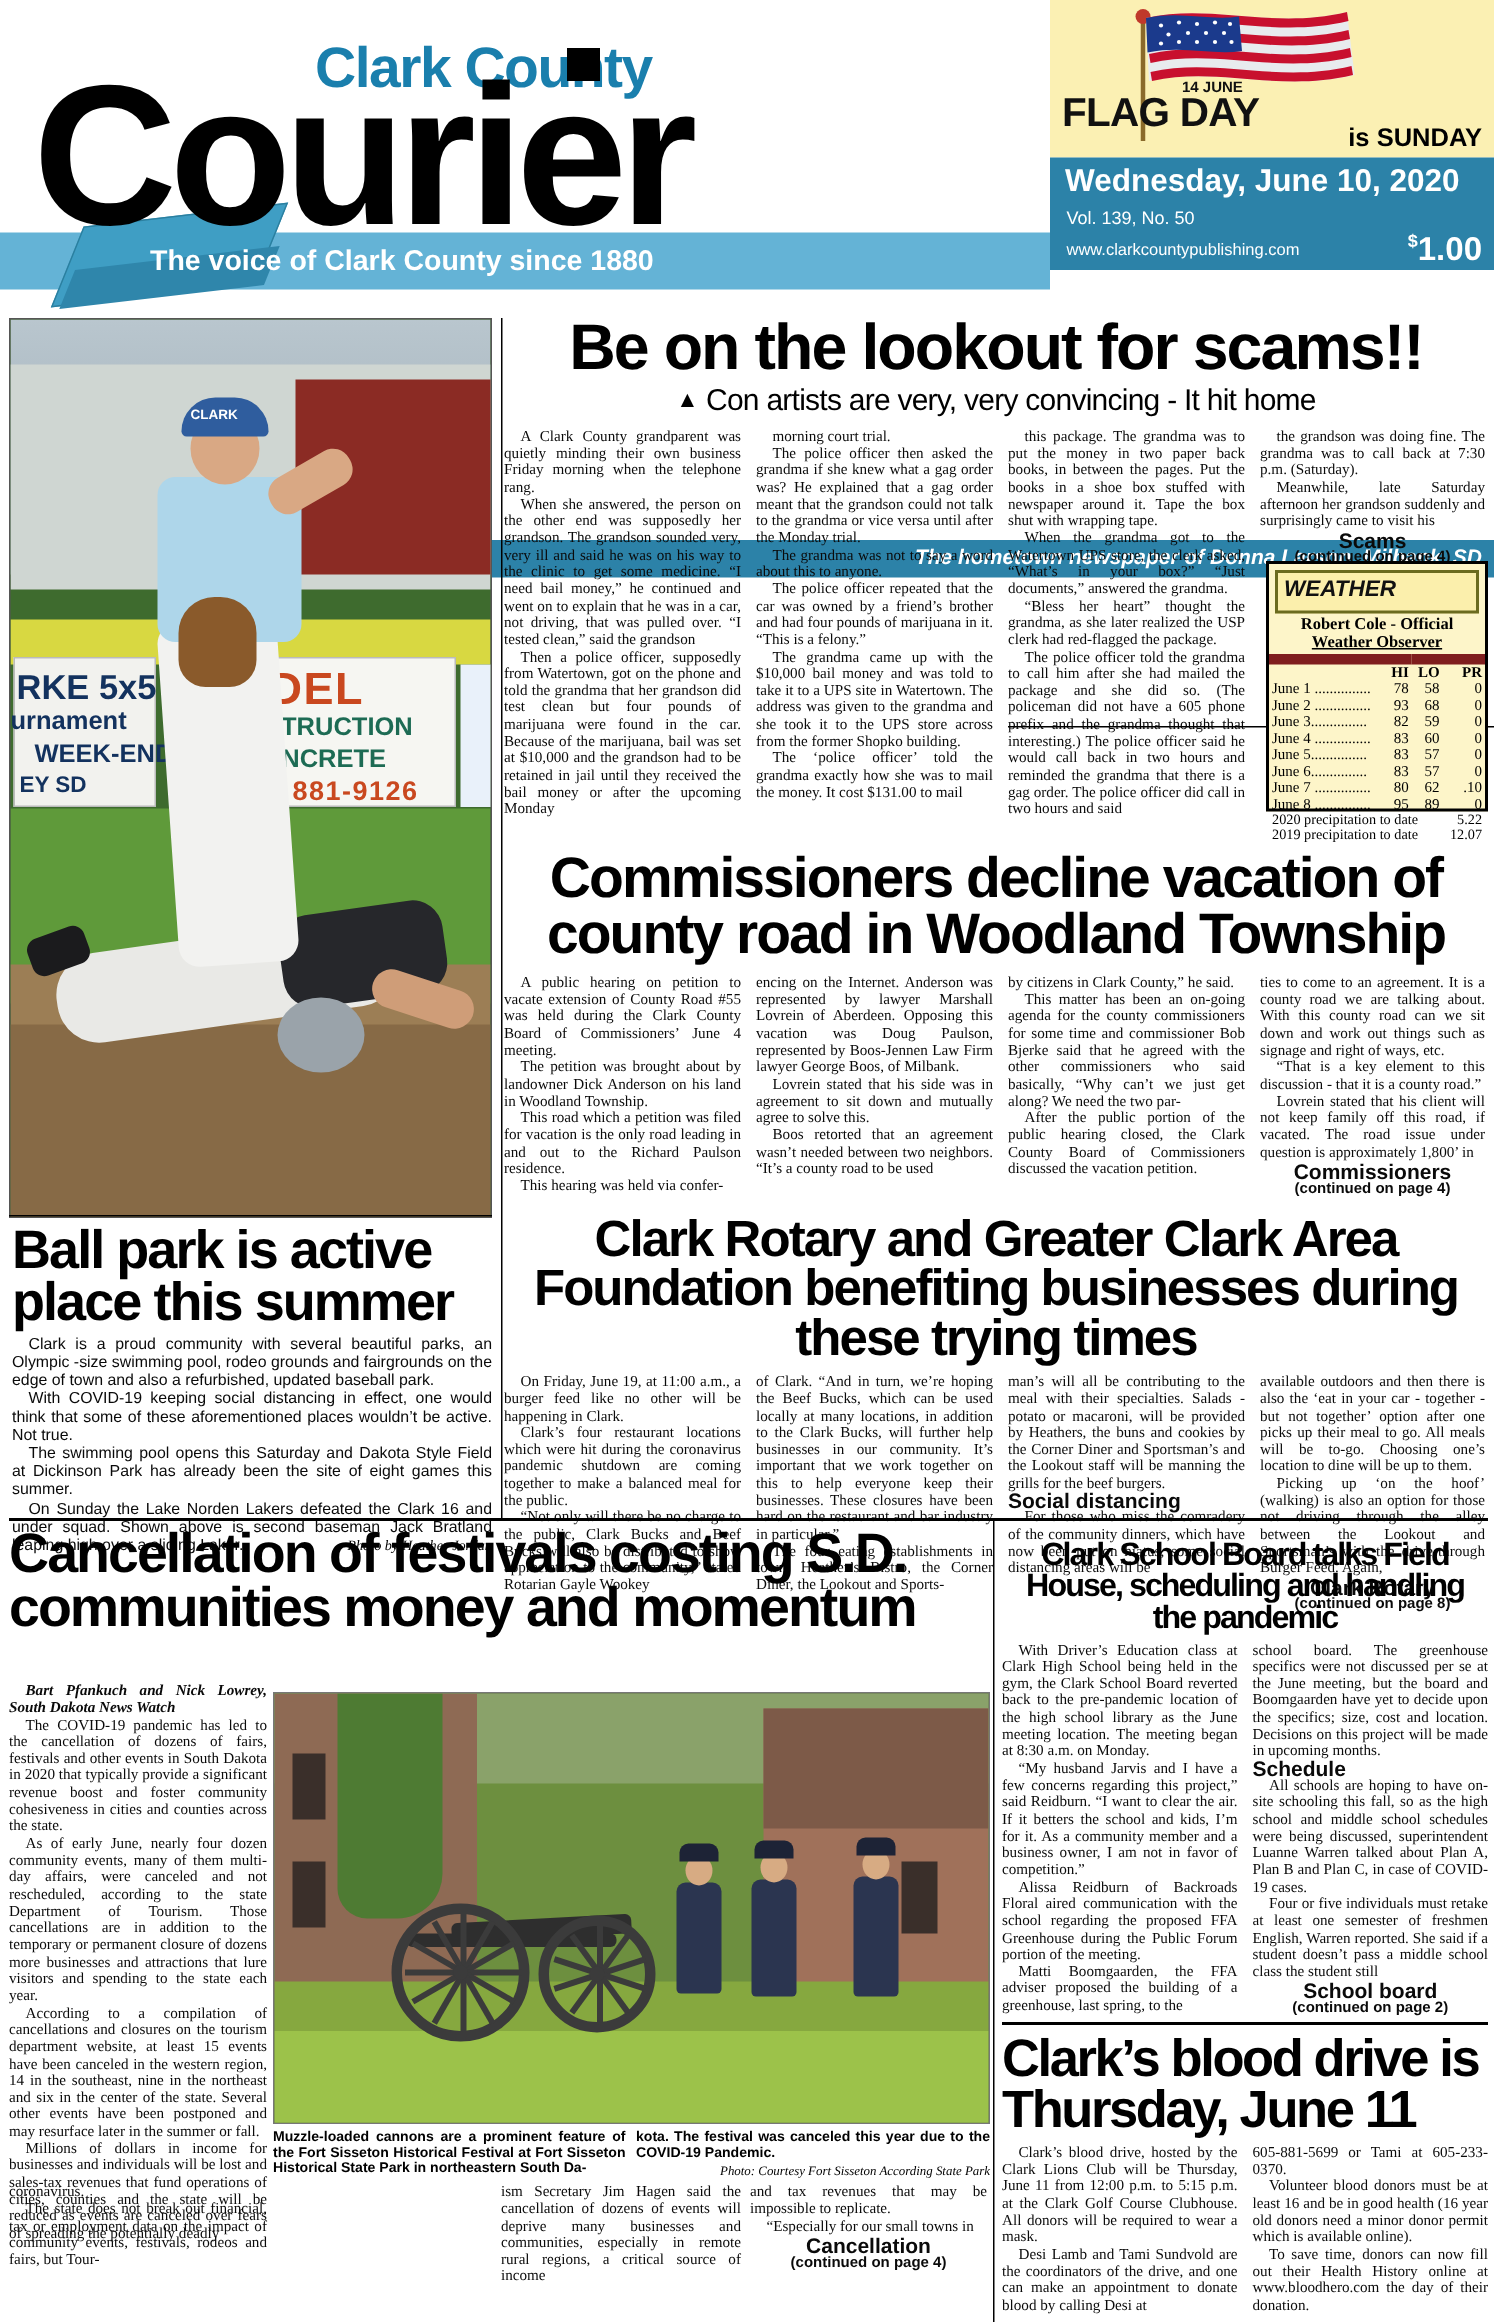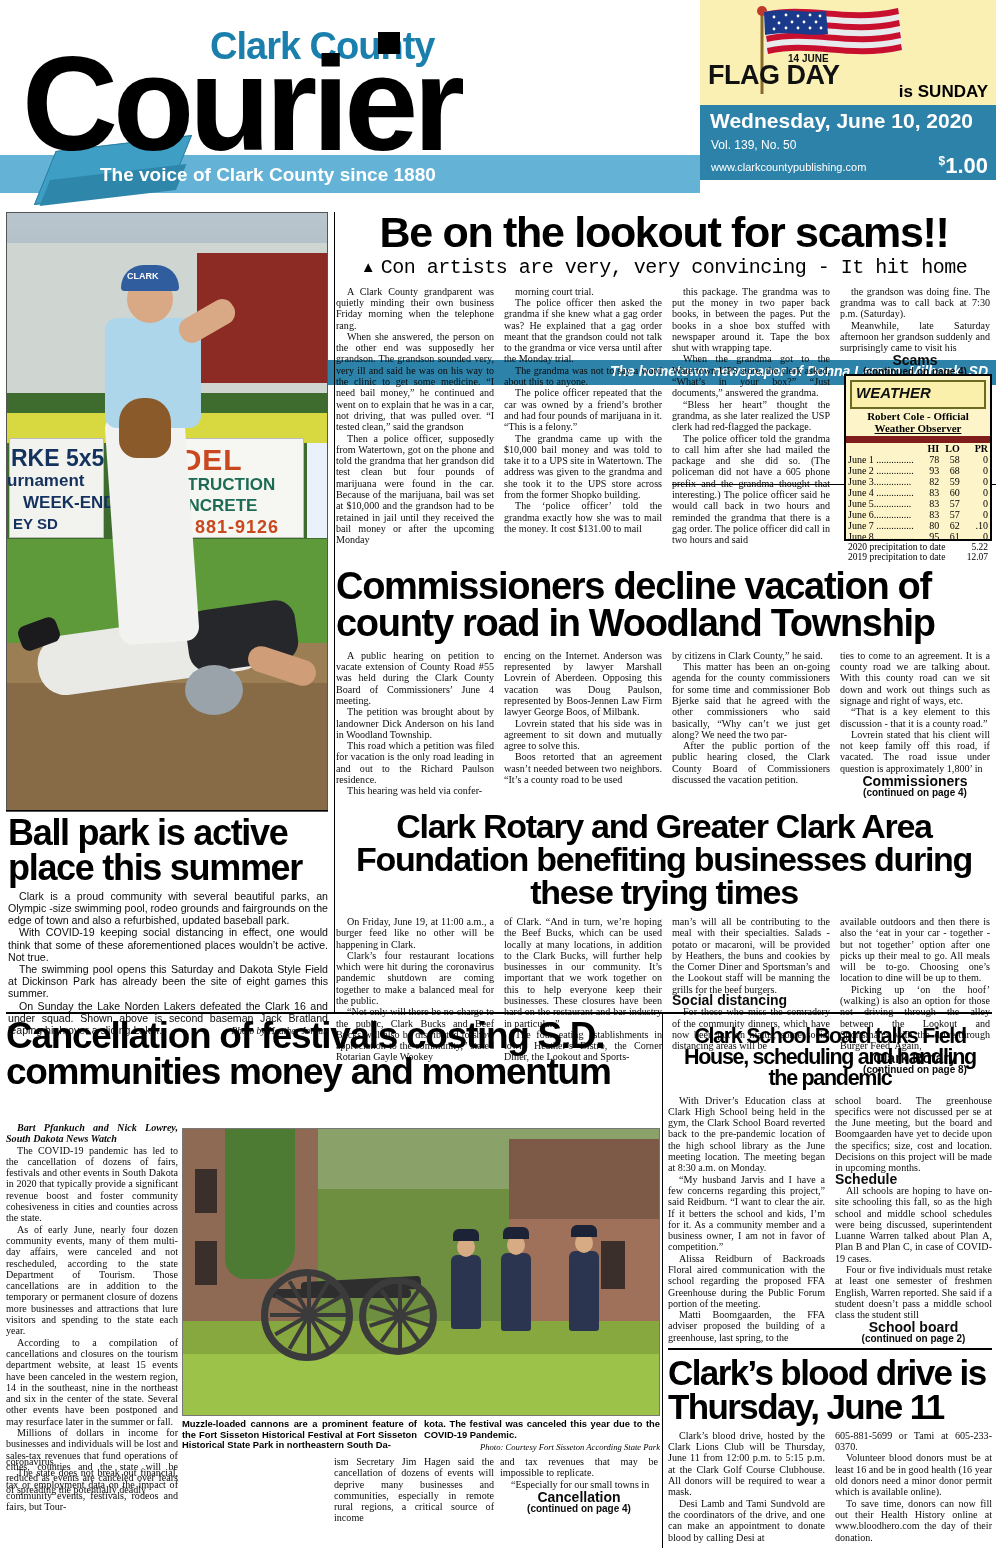--- a/index.html
+++ b/index.html
@@ -99,21 +99,21 @@
   }
   .hometown-wrap { position: absolute; left: 0; top: 180px; width: 996px; height: 25px; }
 
   
   .hl {
     font-family: "Liberation Sans", sans-serif;
     font-weight: bold; color: #000; line-height: 0.97;
     letter-spacing: -1.3px;
   }
   .sub-hl {
-    font-family: Liberation Mono, monospace;
+    font-family: Liberation Sans, sans-serif;
     font-size: 20px; color: #000; letter-spacing: -0.5px;
   }
   .body-col {
     font-family: "Liberation Serif", serif;
     font-size: 10.1px; line-height: 11.3px;
     text-align: justify;
     color: #0a0a0a;
     -webkit-hyphens: none; hyphens: none;
   }
   .body-col p { text-indent: 11px; margin: 0; }
@@ -399,37 +399,37 @@
           </tr>
       <tr>
             <td class="wt-d">June   7 ...............</td>
             <td class="wt-n">80</td>
             <td class="wt-n">62</td>
             <td class="wt-n">.10</td>
           </tr>
       <tr>
             <td class="wt-d">June   8 ...............</td>
             <td class="wt-n">95</td>
-            <td class="wt-n">61</td>
+            <td class="wt-n">89</td>
             <td class="wt-n">0</td>
           </tr>
       <tr class="wt-note">
         <td colspan="3">2020 precipitation to date</td>
         <td class="wt-n">5.22</td>
       </tr>
       <tr class="wt-note">
         <td colspan="3">2019 precipitation to date</td>
         <td class="wt-n">12.07</td>
       </tr>
     </tbody>
       </table>
   </div>
 
   <div style="position:absolute; left:336px; top:568px; width:656px;">
-    <div class="hl" style="font-size:38px; text-align:left;">Commissioners decline vacation of county road in Woodland Township</div>
+    <div class="hl" style="font-size:38px; text-align:center;">Commissioners decline vacation of county road in Woodland Township</div>
     <div style="display:flex; gap:10px; margin-top:8px;">
       <div style="width:158px;" class="body-col">
         <p>A public hearing on petition to vacate extension of County Road #55 was held during the Clark County Board of Commissioners’ June 4 meeting.</p>
         <p>The petition was brought about by landowner Dick Anderson on his land in Woodland Township.</p>
         <p>This road which a petition was filed for vacation is the only road leading in and out to the Richard Paulson residence.</p>
         <p>This hearing was held via confer-</p>
       </div>
       <div style="width:158px;" class="body-col">
         <p style="text-indent:0;">encing on the Internet.  Anderson was represented by lawyer Marshall Lovrein of Aberdeen.  Opposing this vacation was Doug Paulson, represented by Boos-Jennen Law Firm lawyer George Boos, of Milbank.</p>
         <p>Lovrein stated that his side was in agreement to sit down and mutually agree to solve this.</p>

